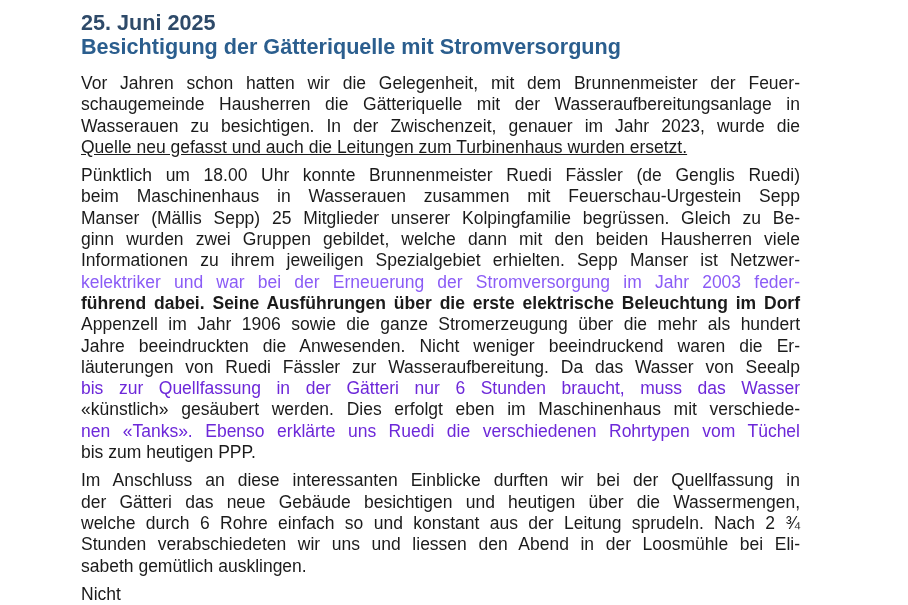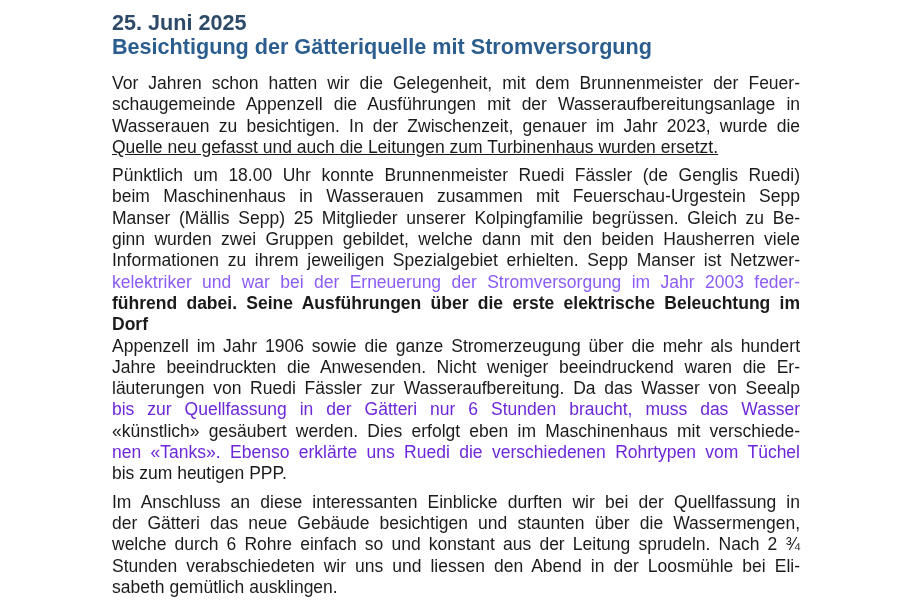--- a/index.html
+++ b/index.html
@@ -11,21 +11,21 @@
   body {
     width: 908px;
     height: 605px;
     overflow: hidden;
     font-family: "Liberation Sans", sans-serif;
   }
   .page {
     box-sizing: border-box;
     width: 908px;
     height: 605px;
-    padding: 11px 108px 0 112px;
+    padding: 11px 108px 0 81px;
     background: #ffffff;
   }
   .heading {
     font-weight: bold;
     font-size: 21.6px;
     line-height: 24px;
     letter-spacing: 0px;
     margin: 0;
     text-align: left;
   }
@@ -56,21 +56,21 @@
 </style>
 </head>
 <body>
 
 <main class="page" style="background: rgb(255, 255, 255);">
   <h1 class="heading" style="color: rgb(46, 74, 105);">25. Juni 2025</h1>
   <h2 class="heading" style="color: rgb(43, 94, 142);">Besichtigung der Gätteriquelle mit Stromversorgung</h2>
   <section class="article-body">
       <div class="para">
         <div class="line" style="color: rgb(27, 27, 27);">Vor Jahren schon hatten wir die Gelegenheit, mit dem Brunnenmeister der Feuer-</div>
-        <div class="line" style="color: rgb(27, 27, 27);">schaugemeinde Appenzell die Ausführungen mit der Wasseraufbereitungsanlage in</div>
+        <div class="line" style="color: rgb(27, 27, 27);">schaugemeinde Hausherren die Gätteriquelle mit der Wasseraufbereitungsanlage in</div>
         <div class="line" style="color: rgb(27, 27, 27);">Wasserauen zu besichtigen. In der Zwischenzeit, genauer im Jahr 2023, wurde die</div>
         <div class="line last" style="color: rgb(27, 27, 27); text-decoration: underline;">Quelle neu gefasst und auch die Leitungen zum Turbinenhaus wurden ersetzt.</div>
       </div>
       <div class="para">
         <div class="line" style="color: rgb(27, 27, 27);">Pünktlich um 18.00 Uhr konnte Brunnenmeister Ruedi Fässler (de Genglis Ruedi)</div>
         <div class="line" style="color: rgb(27, 27, 27);">beim Maschinenhaus in Wasserauen zusammen mit Feuerschau-Urgestein Sepp</div>
         <div class="line" style="color: rgb(27, 27, 27);">Manser (Mällis Sepp) 25 Mitglieder unserer Kolpingfamilie begrüssen. Gleich zu Be-</div>
         <div class="line" style="color: rgb(27, 27, 27);">ginn wurden zwei Gruppen gebildet, welche dann mit den beiden Hausherren viele</div>
         <div class="line" style="color: rgb(27, 27, 27);">Informationen zu ihrem jeweiligen Spezialgebiet erhielten. Sepp Manser ist Netzwer-</div>
         <div class="line" style="color: #8b5cf6;">kelektriker und war bei der Erneuerung der Stromversorgung im Jahr 2003 feder-</div>
@@ -78,20 +78,20 @@
         <div class="line" style="color: rgb(27, 27, 27);">Appenzell im Jahr 1906 sowie die ganze Stromerzeugung über die mehr als hundert</div>
         <div class="line" style="color: rgb(27, 27, 27);">Jahre beeindruckten die Anwesenden. Nicht weniger beeindruckend waren die Er-</div>
         <div class="line" style="color: rgb(27, 27, 27);">läuterungen von Ruedi Fässler zur Wasseraufbereitung. Da das Wasser von Seealp</div>
         <div class="line" style="color: #6d28d9;">bis zur Quellfassung in der Gätteri nur 6 Stunden braucht, muss das Wasser</div>
         <div class="line" style="color: rgb(27, 27, 27);">«künstlich» gesäubert werden. Dies erfolgt eben im Maschinenhaus mit verschiede-</div>
         <div class="line" style="color: #6d28d9;">nen «Tanks». Ebenso erklärte uns Ruedi die verschiedenen Rohrtypen vom Tüchel</div>
         <div class="line last" style="color: rgb(27, 27, 27);">bis zum heutigen PPP.</div>
       </div>
       <div class="para">
         <div class="line" style="color: rgb(27, 27, 27);">Im Anschluss an diese interessanten Einblicke durften wir bei der Quellfassung in</div>
-        <div class="line" style="color: rgb(27, 27, 27);">der Gätteri das neue Gebäude besichtigen und staunten über die Wassermengen,</div>
+        <div class="line" style="color: rgb(27, 27, 27);">der Gätteri das neue Gebäude besichtigen und heutigen über die Wassermengen,</div>
         <div class="line" style="color: rgb(27, 27, 27);">welche durch 6 Rohre einfach so und konstant aus der Leitung sprudeln. Nach 2 ¾</div>
         <div class="line" style="color: rgb(27, 27, 27);">Stunden verabschiedeten wir uns und liessen den Abend in der Loosmühle bei Eli-</div>
         <div class="line last" style="color: rgb(27, 27, 27);">sabeth gemütlich ausklingen.</div>
       </div>
     </section>
   <div class="signature">Nicht</div>
 </main>
 
 </body></html>

